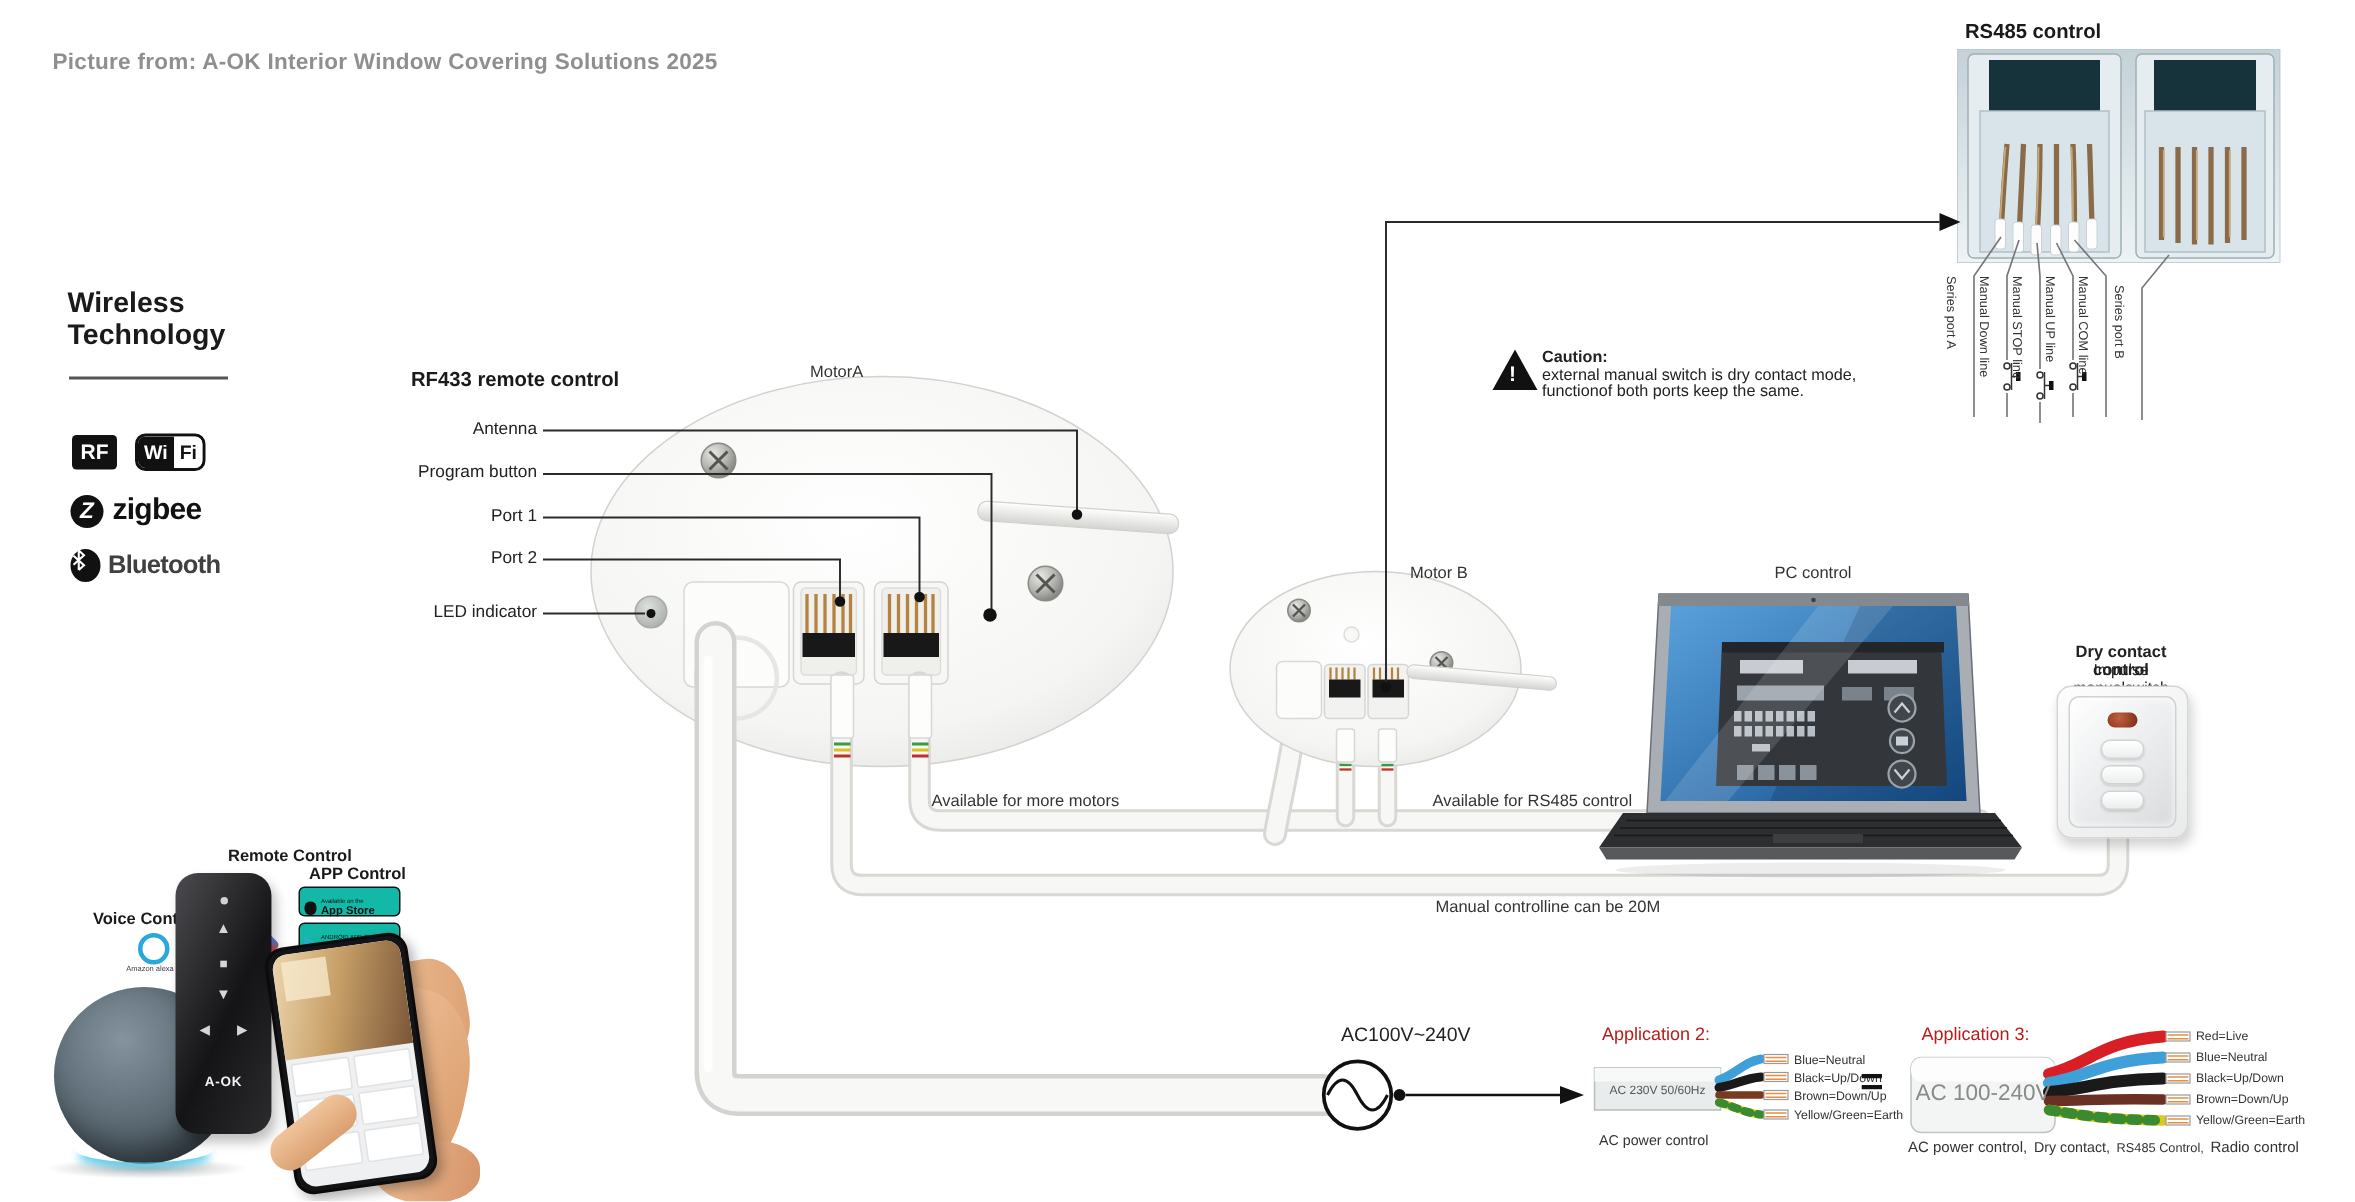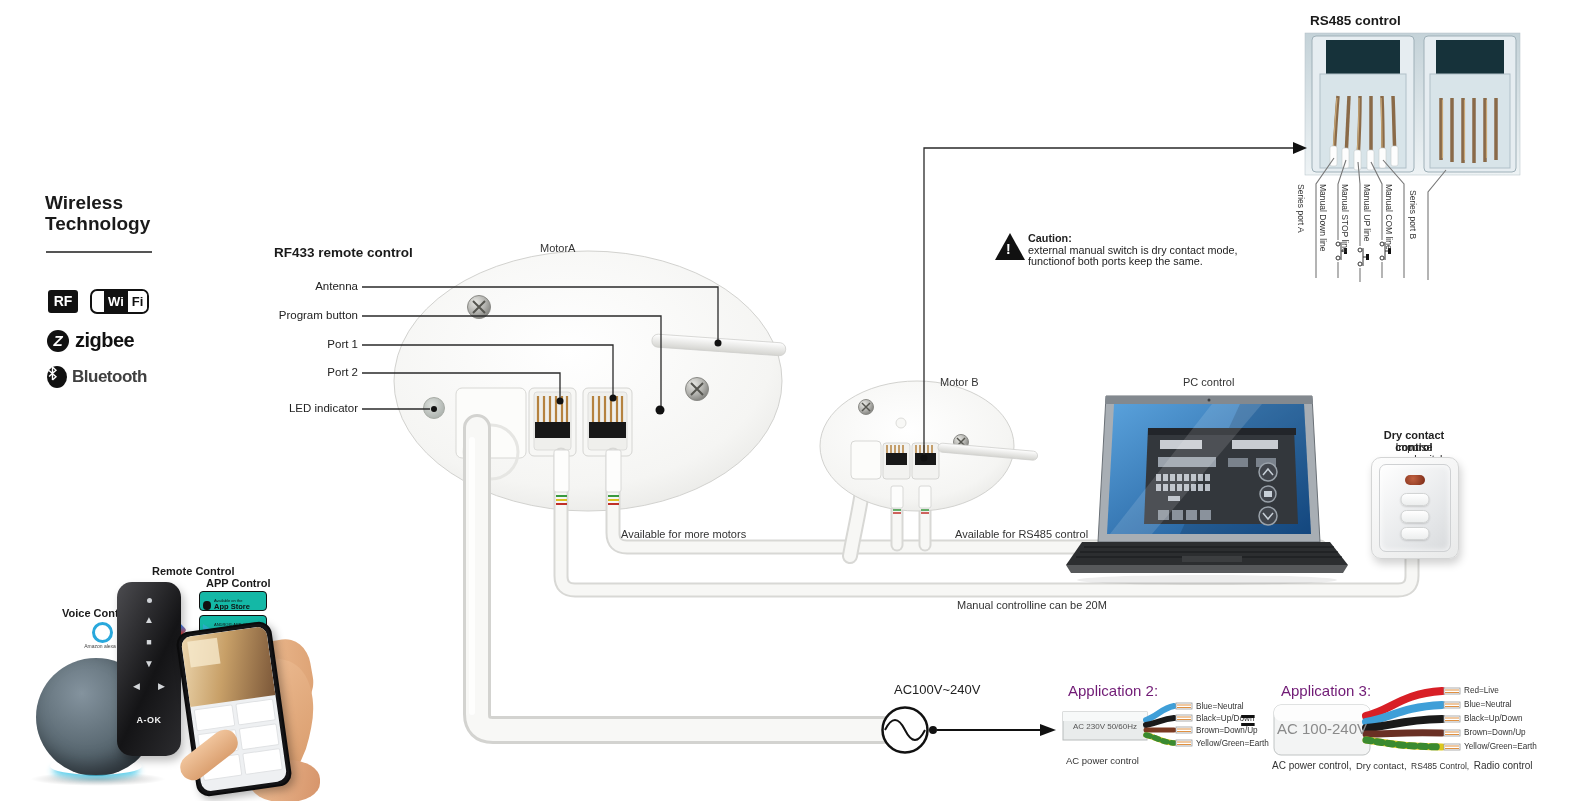--- a/index.html
+++ b/index.html
@@ -7,39 +7,39 @@
          font-family:"Liberation Sans","DejaVu Sans",sans-serif;color:#222;}
   .abs{position:absolute;}
   svg{position:absolute;left:0;top:0;}
   .caption{left:35px;top:33px;font-size:15px;font-weight:bold;color:#8f8f8f;letter-spacing:.2px;}
   .wt-title{left:45px;top:192px;font-size:19px;font-weight:bold;color:#1a1a1a;line-height:21px;}
   .wt-rule{left:46px;top:251px;width:106px;height:2px;background:#555;}
   .rf-badge{left:48px;top:290px;width:30px;height:23px;background:#111;border-radius:3px;
             color:#fff;font-weight:bold;font-size:14px;text-align:center;line-height:23px;}
   .wifi-badge{left:90px;top:289px;height:21px;border:2.5px solid #111;border-radius:7px;
               display:flex;overflow:hidden;background:#fff;}
-  .wifi-wi{background:#111;color:#fff;font-weight:bold;font-size:13px;padding:0 4px;line-height:21px;margin-left:12px;}
+  .wifi-wi{background:#111;color:#fff;font-weight:bold;font-size:13px;padding:0 4px;line-height:21px;}
   .wifi-fi{background:#fff;color:#111;font-weight:bold;font-size:13px;padding:0 4px;line-height:21px;}
   .zb-row{left:47px;top:329px;display:flex;align-items:center;gap:6px;}
   .zb-circle{width:22px;height:22px;border-radius:50%;background:#111;color:#fff;font-weight:bold;
              font-style:italic;font-size:15px;text-align:center;line-height:22px;}
   .zb-text{font-size:20px;font-weight:bold;color:#111;letter-spacing:-0.5px;}
   .bt-row{left:47px;top:366px;display:flex;align-items:center;gap:5px;}
   .bt-oval{width:20px;height:22px;border-radius:50%;background:#111;display:flex;align-items:center;justify-content:center;}
   .bt-text{font-size:17px;font-weight:bold;color:#404040;letter-spacing:-0.5px;}
   .sec-title{font-weight:bold;color:#1a1a1a;}
   .callout-label{width:100px;text-align:right;font-size:11.5px;color:#222;}
   .small-label{font-size:11px;color:#333;}
   .pin-label{font-size:8.5px;color:#333;white-space:nowrap;transform-origin:0 0;transform:rotate(90deg);}
   .caution-tri{left:995px;top:233px;width:0;height:0;border-left:15px solid transparent;
                border-right:15px solid transparent;border-bottom:27px solid #111;}
   .caution-bang{left:1006px;top:241px;color:#fff;font-weight:bold;font-size:14px;}
   .caution-text{font-size:10.8px;color:#222;line-height:11.5px;}
   .wire-label{font-size:8.2px;color:#333;white-space:nowrap;}
-  .app-title{font-size:15px;color:#701a75;}
+  .app-title{font-size:12px;color:#b91c1c;}
   .cable-text{font-size:8px;color:#555;}
   .equals{font-size:27px;font-weight:bold;color:#111;}
   .footer-small{font-size:9.5px;color:#333;}
   
   .switch{left:1371px;top:457px;width:86px;height:100px;background:linear-gradient(145deg,#fdfdfd,#e9eaea);
           border:1px solid #d4d5d5;border-radius:10px;box-shadow:2px 5px 8px rgba(0,0,0,.18);}
   .switch-panel{position:absolute;left:7px;top:6px;right:7px;bottom:6px;border-radius:7px;
                 background:linear-gradient(135deg,#ffffff,#e4e6e8 70%,#d8dadc);
                 border:1px solid #cfd1d3;box-shadow:inset 0 0 6px rgba(255,255,255,.9);}
   .switch-led{position:absolute;left:50%;transform:translateX(-50%);top:10px;width:20px;height:10px;
@@ -458,20 +458,21 @@
       <line x1="1445" y1="718" x2="1459" y2="718"></line>
           <line x1="1445" y1="720.5" x2="1459" y2="720.5"></line>
       <line x1="1445" y1="732" x2="1459" y2="732"></line>
           <line x1="1445" y1="734.5" x2="1459" y2="734.5"></line>
       <line x1="1445" y1="746" x2="1459" y2="746"></line>
           <line x1="1445" y1="748.5" x2="1459" y2="748.5"></line>
     </g>
   </g>
 </svg>
 
+<div class="abs caption">Picture from: A-OK Interior Window Covering Solutions 2025</div>
 
 <div class="abs wt-title">
   <div>Wireless</div>
   <div>Technology</div>
 </div>
 <div class="abs wt-rule"></div>
 <div class="abs rf-badge">RF</div>
 <div class="abs wifi-badge">
   <span class="wifi-wi">Wi</span>
   <span class="wifi-fi">Fi</span>

